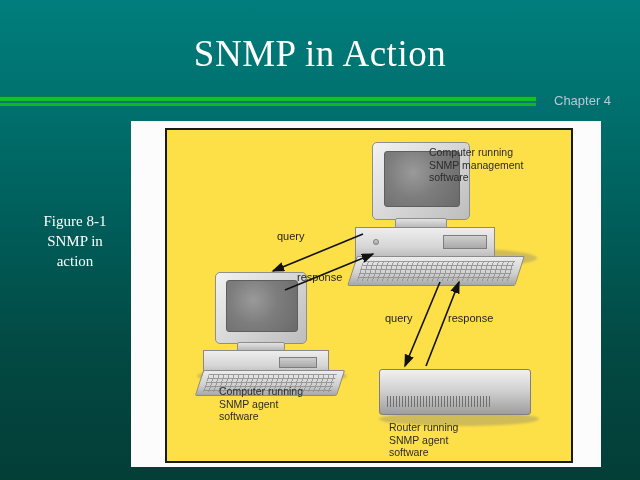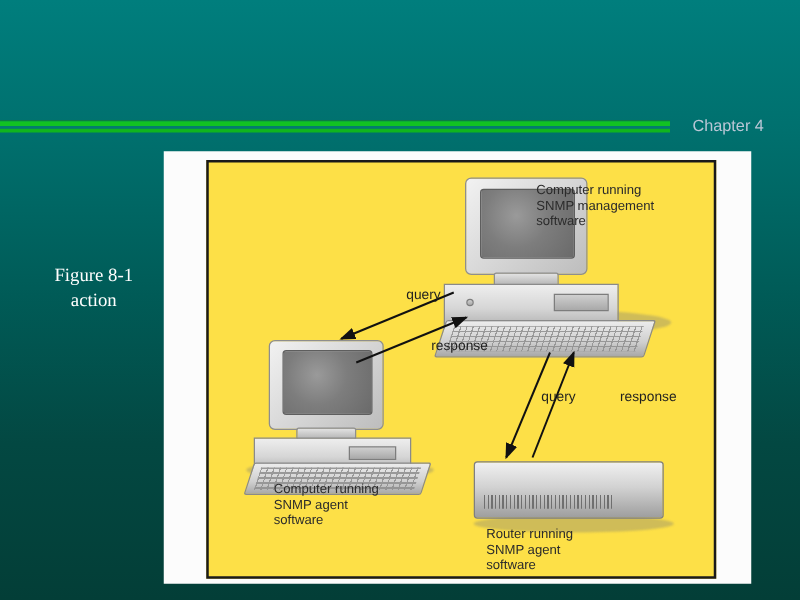--- a/index.html
+++ b/index.html
@@ -116,21 +116,20 @@
     line-height: 12.5px;
     white-space: nowrap;
   }
   .figlabel span { display: block; }
   .arrowlabel {
     position: absolute;
     color: #1f1f1f;
     font-size: 11px;
     line-height: 12px;
     white-space: nowrap;
-    margin-left: 48px;
   }
 
   #lbl-mgmt  { left: 262px; top: 16px; }
   #lbl-agent { left: 52px;  top: 255px; }
   #lbl-router{ left: 222px; top: 291px; }
   #lbl-query-top    { left: 110px; top: 100px; }
   #lbl-response-top { left: 130px; top: 141px; }
   #lbl-query-bot    { left: 218px; top: 182px; }
   #lbl-response-bot { left: 281px; top: 182px; }
 
@@ -203,32 +202,34 @@
   .shadow {
     position: absolute;
     background: rgba(120,120,120,0.35);
   }
 </style>
 </head>
 <body>
 
 <div id="slide">
 
+  <div id="title">SNMP in Action</div>
 
   <div id="rule">
     <div class="band-a"></div>
     <div class="band-b"></div>
     <div class="band-c"></div>
     <div class="band-d"></div>
   </div>
 
   <div id="chapter">Chapter 4</div>
 
   <div id="caption">
     <span>Figure 8-1</span>
+    <span>SNMP in</span>
     <span>action</span>
   </div>
 
   <div id="panel">
     <div id="panel-inner">
       <div id="fig">
 
         <div class="shadow" style="left:188px; top:118px; width:182px; height:20px; border-radius:50%; filter:blur(1px);"></div>
 
         <div class="monitor" style="left:205px; top:12px; width:98px; height:78px;">

